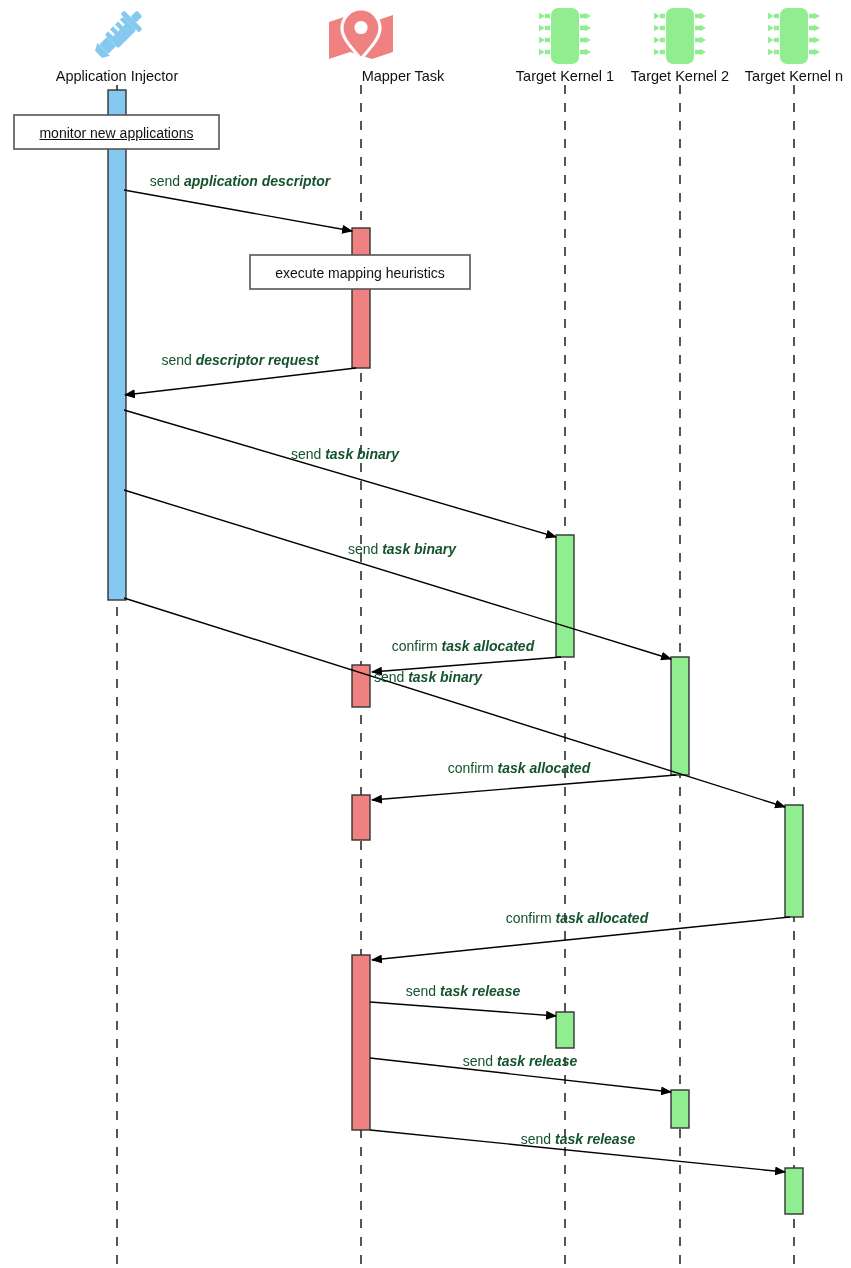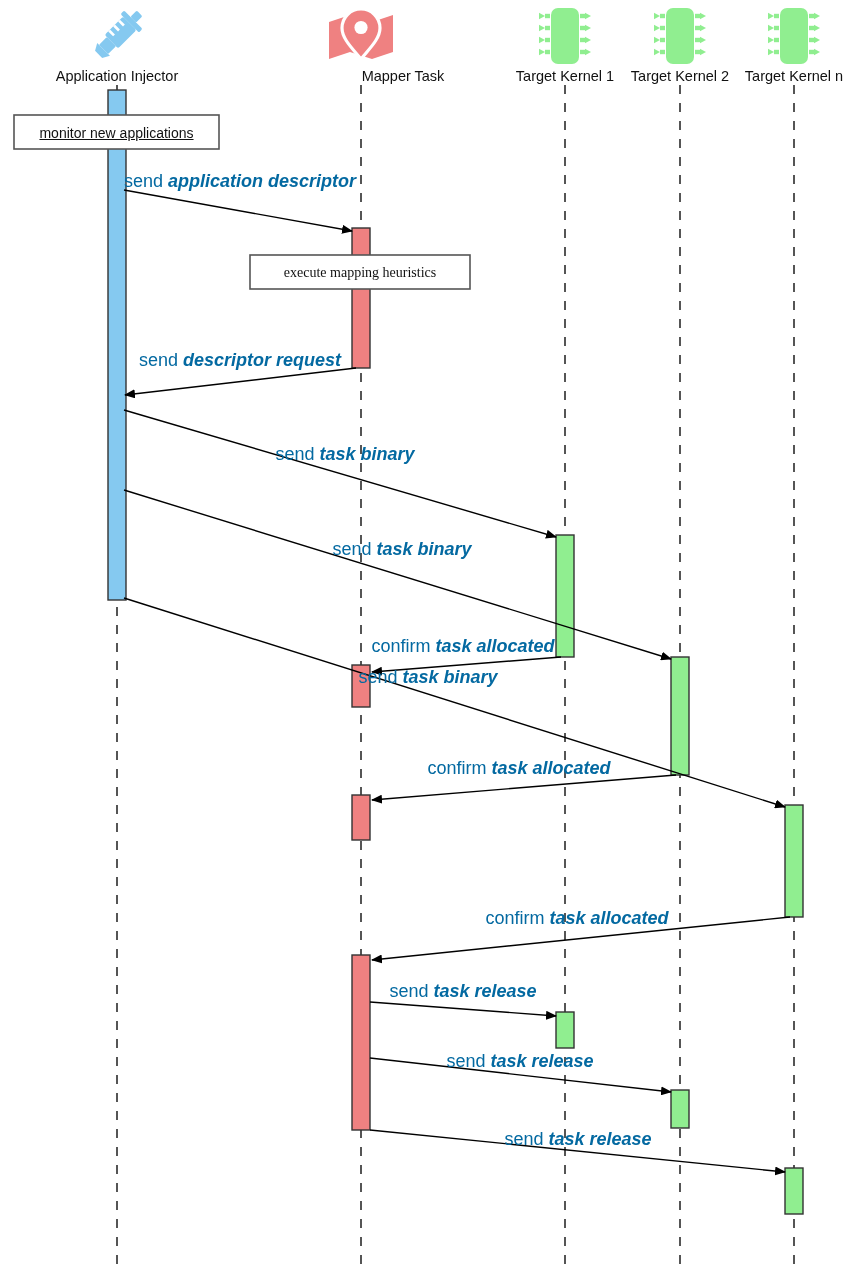--- a/index.html
+++ b/index.html
@@ -2,21 +2,21 @@
 <html><head>
 <meta charset="utf-8">
 <style>
   html,body{margin:0;padding:0;background:#ffffff;}
   body{width:851px;height:1268px;position:relative;overflow:hidden;
        font-family:"Liberation Sans",sans-serif;color:#1a1a1a;}
   #stage{position:absolute;left:0;top:0;width:851px;height:1268px;}
   svg#diagram{position:absolute;left:0;top:0;width:851px;height:1268px;}
   .plabel{position:absolute;font-size:14.5px;line-height:16px;color:#111;
           white-space:nowrap;transform:translateX(-50%);text-align:center;}
-  .msg{position:absolute;font-size:18px;line-height:15px;color:#0369a1;
+  .msg{position:absolute;font-size:14px;line-height:15px;color:#14532d;
        white-space:nowrap;transform:translateX(-50%);}
   .msg b{font-weight:bold;font-style:italic;}
   .notetext{position:absolute;font-size:14px;color:#111;white-space:nowrap;
             transform:translate(-50%,-50%);}
 </style>
 </head>
 <body>
 
 <div id="stage">
 
@@ -156,16 +156,16 @@
       <div class="msg" style="left: 463px; top: 639px;"><span>confirm </span><b>task allocated</b></div>
       <div class="msg" style="left: 428px; top: 670px;"><span>send </span><b>task binary</b></div>
       <div class="msg" style="left: 519px; top: 761px;"><span>confirm </span><b>task allocated</b></div>
       <div class="msg" style="left: 577px; top: 911px;"><span>confirm </span><b>task allocated</b></div>
       <div class="msg" style="left: 463px; top: 984px;"><span>send </span><b>task release</b></div>
       <div class="msg" style="left: 520px; top: 1054px;"><span>send </span><b>task release</b></div>
       <div class="msg" style="left: 578px; top: 1132px;"><span>send </span><b>task release</b></div>
     </div>
   <div id="note-labels">
       <div class="notetext" style="left: 116.5px; top: 133px; text-decoration: underline;">monitor new applications</div>
-      <div class="notetext" style="left: 360px; top: 273px; font-family: Liberation Serif, serif;">execute mapping heuristics</div>
+      <div class="notetext" style="left: 360px; top: 273px;">execute mapping heuristics</div>
     </div>
 
 </div>
 
 </body></html>

